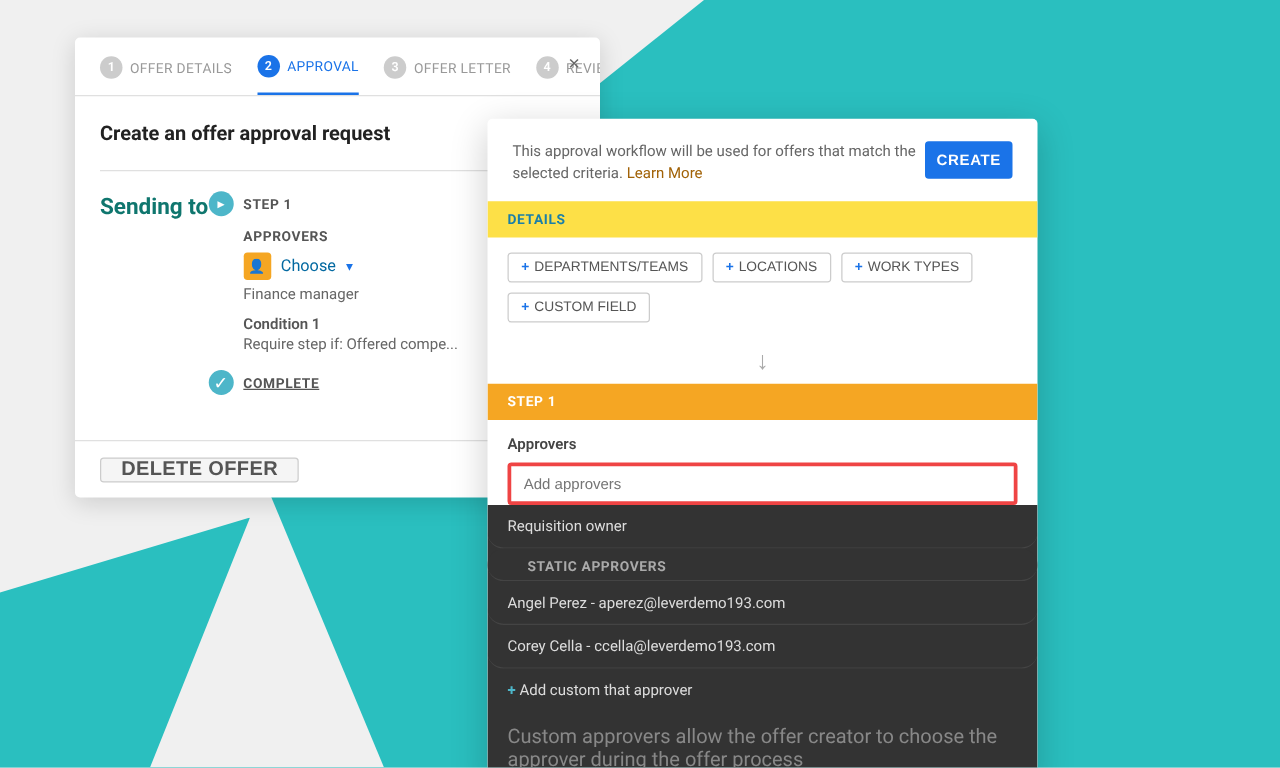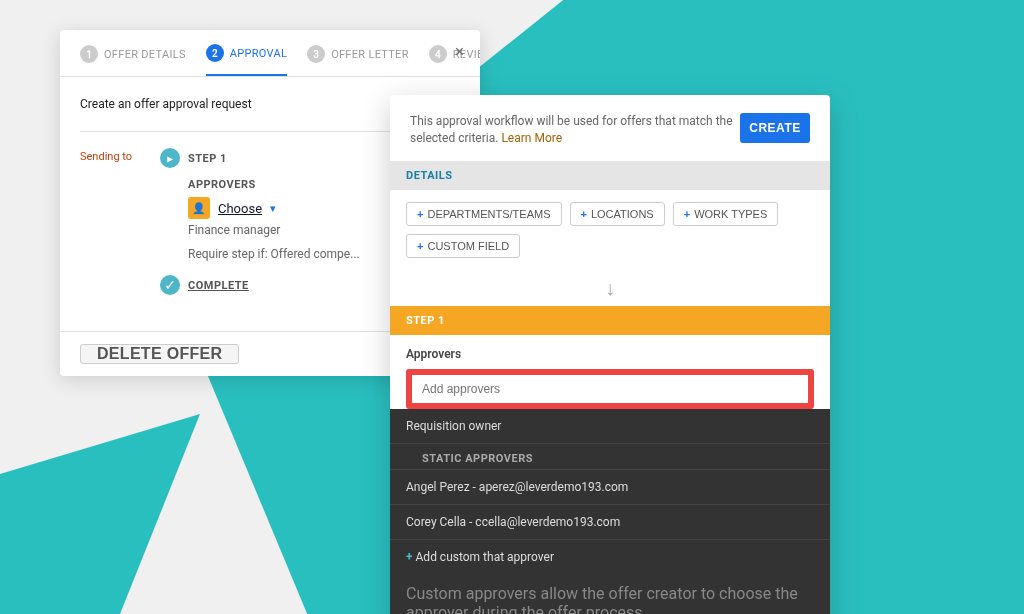--- a/index.html
+++ b/index.html
@@ -103,42 +103,42 @@
       background: none;
       border: none;
       line-height: 1;
     }
 
     .dialog-body {
       padding: 20px;
     }
 
     .dialog-title {
-      font-size: 12px;
-      font-weight: 400;
+      font-size: 16px;
+      font-weight: 700;
       color: #222;
       margin-bottom: 20px;
     }
 
     .divider {
       border: none;
       border-top: 1px solid #e0e0e0;
       margin-bottom: 16px;
     }
 
     .sending-to-row {
       display: flex;
       align-items: flex-start;
       margin-bottom: 16px;
     }
 
     .sending-to-label {
-      font-size: 11px;
-      font-weight: 400;
-      color: #c2410c;
+      font-size: 18px;
+      font-weight: 700;
+      color: #0f766e;
       min-width: 80px;
       padding-top: 2px;
     }
 
     .step-section {
       flex: 1;
     }
 
     .step-indicator {
       display: flex;
@@ -184,22 +184,21 @@
       border-radius: 3px;
       background: #f5a623;
       display: flex;
       align-items: center;
       justify-content: center;
       color: #fff;
       font-size: 11px;
     }
 
     .choose-link {
-      color: #0f172a;
-      text-decoration: underline;
+      color: #0369a1;
       font-size: 13px;
       cursor: pointer;
     }
 
     .choose-chevron {
       color: #1a73e8;
       font-size: 11px;
     }
 
     .approver-role {
@@ -316,21 +315,21 @@
       border: none;
       border-radius: 3px;
       cursor: pointer;
       text-transform: uppercase;
       letter-spacing: 0.5px;
       white-space: nowrap;
       min-width: 70px;
     }
 
     .details-section {
-      background: #e5e5e5;
+      background: #fde047;
       padding: 8px 16px;
       font-size: 11px;
       font-weight: 700;
       color: #1a7fa8;
       text-transform: uppercase;
       letter-spacing: 0.5px;
     }
 
     .filter-buttons {
       padding: 12px 16px;
@@ -380,40 +379,41 @@
 
     .approvers-label {
       font-size: 12px;
       font-weight: 600;
       color: #444;
       margin-bottom: 8px;
     }
 
     .add-approvers-input {
       width: 100%;
-      border: 6px solid #ef4444;
+      border: 3px solid #ef4444;
       border-radius: 3px;
       padding: 7px 10px;
       font-size: 12px;
       color: #999;
       margin-bottom: 0;
     }
 
     .dropdown-menu {
       background: #333;
       color: #fff;
       margin: 0 0 0 0;
     }
 
     .dropdown-item {
       padding: 10px 16px;
       font-size: 12px;
       color: #ddd;
       cursor: pointer;
       border-bottom: 1px solid #444;
+      border-radius: 13px;
     }
 
     .dropdown-item:last-child {
       border-bottom: none;
     }
 
     .dropdown-item.section-header {
       font-size: 11px;
       font-weight: 700;
       color: #aaa;
@@ -475,20 +475,21 @@
           <div class="step-dot">▸</div>
           <span style="font-size:11px;font-weight:700;color:#555;text-transform:uppercase;letter-spacing:0.5px;">STEP 1</span>
         </div>
         <div class="step-content-label">Approvers</div>
         <div class="approver-row">
           <div class="approver-icon">👤</div>
           <span class="choose-link">Choose</span>
           <span class="choose-chevron">▾</span>
         </div>
         <div class="approver-role">Finance manager</div>
+        <div class="condition-label">Condition 1</div>
         <div class="condition-text">Require step if: Offered compe...</div>
 
         <div class="complete-row">
           <div class="complete-dot">✓</div>
           <span class="complete-label">COMPLETE</span>
         </div>
       </div>
     </div>
   </div>
 

